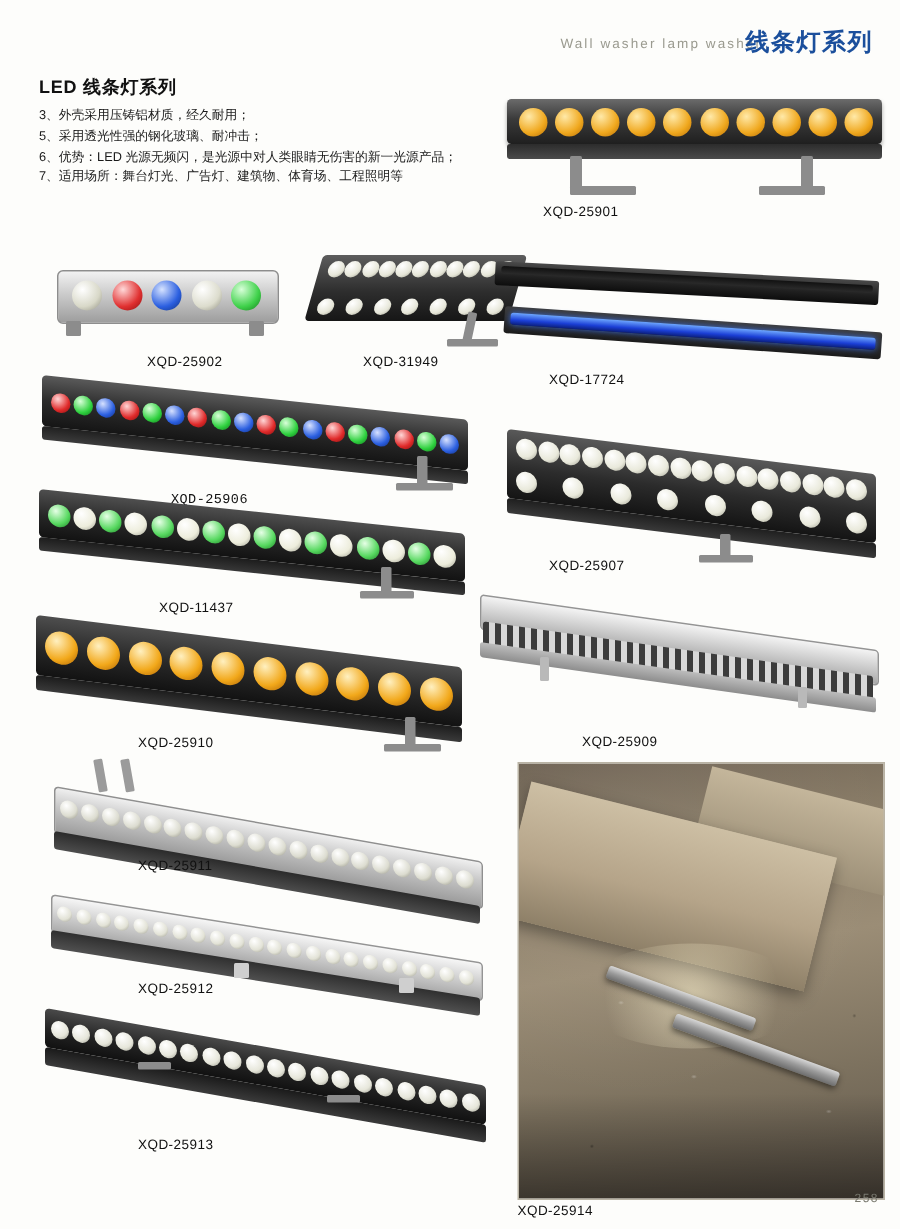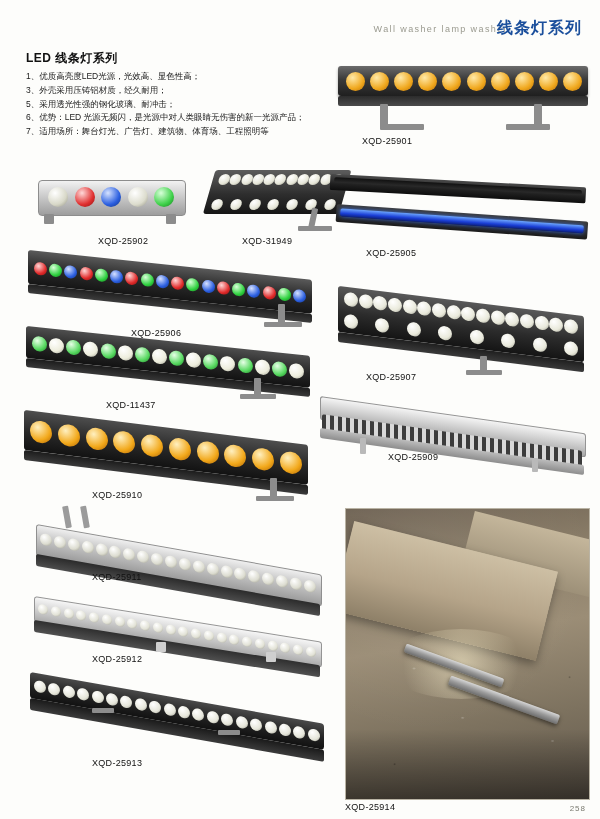--- a/index.html
+++ b/index.html
@@ -98,35 +98,34 @@
   }
   .photo .dark-bot{
     position:absolute;left:0;bottom:0;width:100%;height:70px;
     background:linear-gradient(180deg,rgba(0,0,0,0),rgba(0,0,0,.45));
   }
   .photo-label{
     position:absolute;left:345px;top:802px;
     font-size:9px;color:#111;
   }
   .pagenum{
-    position:absolute;right:14px;bottom:6px;
+    position:absolute;right:14px;bottom:16px;
     font-size:8px;color:#7a7a70;letter-spacing:1px;
   }
 </style>
 </head>
 <body>
 
 <div class="page">
 
   <div class="header-en">Wall  washer  lamp  washer</div>
   <div class="header-cn">线条灯系列</div>
 
   <div class="title">LED 线条灯系列</div>
   <div class="features">
-    <div>1、优质高亮度LED光源，光效高、显色性高；</div>
     <div>3、外壳采用压铸铝材质，经久耐用；</div>
     <div>5、采用透光性强的钢化玻璃、耐冲击；</div>
     <div>6、优势：LED 光源无频闪，是光源中对人类眼睛无伤害的新一光源产品；</div>
     <div>7、适用场所：舞台灯光、广告灯、建筑物、体育场、工程照明等</div>
   </div>
 
   <div class="fx" style="left:338px;top:62px;width:252px;height:78px;">
     <div class="bar-body" style="left:0;top:4px;width:250px;height:30px;
       background:linear-gradient(180deg,#6b6b6b,#3a3a3a 45%,#1f1f1f);border-radius:3px;
       box-shadow:0 2px 3px rgba(0,0,0,.35);"></div>
@@ -203,21 +202,21 @@
       <div class="bar-body" style="left:4px;top:3px;width:248px;height:5px;
         background:linear-gradient(180deg,#111,#2a2a2a);"></div>
     </div>
     <div style="position:absolute;left:6px;top:36px;width:254px;height:24px;transform:rotate(4deg);transform-origin:left center;">
       <div class="bar-body" style="left:0;top:0;width:252px;height:18px;
         background:linear-gradient(180deg,#3d3d3d,#1c1c1c);border-radius:2px;"></div>
       <div class="bar-body" style="left:4px;top:4px;width:244px;height:8px;
         background:linear-gradient(180deg,#6fa8ff,#1b3fd6 60%,#0b1f7d);box-shadow:0 0 4px rgba(60,120,255,.8);"></div>
     </div>
   </div>
-  <div class="plabel" style="left:366px;top:248px;">XQD-25905</div>
+  <div class="plabel" style="left:366px;top:248px;">XQD-17724</div>
 
   <div class="fx" style="left:28px;top:246px;width:290px;height:84px;">
     <div style="position:absolute;left:0;top:0;width:286px;height:62px;transform:skewY(6deg);transform-origin:left top;">
       <div class="bar-body" style="left:0;top:4px;width:284px;height:34px;
         background:linear-gradient(180deg,#5a5a5a,#2b2b2b 50%,#151515);border-radius:3px;"></div>
       <div class="leds" style="left:6px;top:8px;width:272px;height:26px;justify-content:space-between;">
         <div class="led" style="width:13px;height:13px;background:radial-gradient(circle at 35% 30%,#ffd6d6,#e02a2a 60%,#7d0d0d);"></div>
         <div class="led" style="width:13px;height:13px;background:radial-gradient(circle at 35% 30%,#d9ffd9,#2fd13f 60%,#0f6e1a);"></div>
         <div class="led" style="width:13px;height:13px;background:radial-gradient(circle at 35% 30%,#d6e1ff,#2b5fe0 60%,#102c78);"></div>
         <div class="led" style="width:13px;height:13px;background:radial-gradient(circle at 35% 30%,#ffd6d6,#e02a2a 60%,#7d0d0d);"></div>
@@ -234,21 +233,21 @@
         <div class="led" style="width:13px;height:13px;background:radial-gradient(circle at 35% 30%,#d6e1ff,#2b5fe0 60%,#102c78);"></div>
         <div class="led" style="width:13px;height:13px;background:radial-gradient(circle at 35% 30%,#ffd6d6,#e02a2a 60%,#7d0d0d);"></div>
         <div class="led" style="width:13px;height:13px;background:radial-gradient(circle at 35% 30%,#d9ffd9,#2fd13f 60%,#0f6e1a);"></div>
         <div class="led" style="width:13px;height:13px;background:radial-gradient(circle at 35% 30%,#d6e1ff,#2b5fe0 60%,#102c78);"></div>
       </div>
       <div class="bar-body" style="left:0;top:38px;width:284px;height:9px;background:linear-gradient(180deg,#202020,#3c3c3c);"></div>
     </div>
     <div class="bracket" style="left:250px;top:58px;width:7px;height:22px;"></div>
     <div class="bracket" style="left:236px;top:76px;width:38px;height:5px;"></div>
   </div>
-  <div class="plabel" style="left:131px;top:328px;">XQD-25906</div>
+  <div class="plabel" style="left:114px;top:328px;font-family:Liberation Mono, monospace;">XQD-25906</div>
 
   <div class="fx" style="left:338px;top:286px;width:252px;height:86px;">
     <div style="position:absolute;left:0;top:0;width:248px;height:66px;transform:skewY(7deg);transform-origin:left top;">
       <div class="bar-body" style="left:0;top:0;width:246px;height:46px;
         background:linear-gradient(180deg,#595959,#2c2c2c 55%,#141414);border-radius:3px;"></div>
       <div style="position:absolute;left:6px;top:5px;width:234px;height:36px;display:flex;flex-wrap:wrap;align-content:space-between;justify-content:space-between;">
         <div class="led" style="width:14px;height:14px;background:radial-gradient(circle at 35% 30%,#fff,#e9e9db 60%,#9c9c8e);"></div>
         <div class="led" style="width:14px;height:14px;background:radial-gradient(circle at 35% 30%,#fff,#e9e9db 60%,#9c9c8e);"></div>
         <div class="led" style="width:14px;height:14px;background:radial-gradient(circle at 35% 30%,#fff,#e9e9db 60%,#9c9c8e);"></div>
         <div class="led" style="width:14px;height:14px;background:radial-gradient(circle at 35% 30%,#fff,#e9e9db 60%,#9c9c8e);"></div>
@@ -314,21 +313,21 @@
       <div class="bar-body" style="left:0;top:0;width:264px;height:22px;
         background:linear-gradient(180deg,#f4f4f4,#d2d2d2 45%,#a8a8a8);border:1px solid #949494;border-radius:3px;"></div>
       <div class="bar-body" style="left:2px;top:18px;width:260px;height:16px;
         background:repeating-linear-gradient(90deg,#3c3c3c 0 4px,#d8d8d8 4px 8px);"></div>
       <div class="bar-body" style="left:0;top:32px;width:264px;height:10px;
         background:linear-gradient(180deg,#bdbdbd,#8d8d8d);"></div>
     </div>
     <div class="bracket" style="left:40px;top:42px;width:6px;height:16px;background:#b9b9b9;"></div>
     <div class="bracket" style="left:212px;top:62px;width:6px;height:14px;background:#b9b9b9;"></div>
   </div>
-  <div class="plabel" style="left:388px;top:452px;">XQD-25909</div>
+  <div class="plabel" style="left:388px;top:489px;">XQD-25909</div>
 
   <div class="fx" style="left:24px;top:410px;width:290px;height:90px;">
     <div style="position:absolute;left:0;top:0;width:286px;height:70px;transform:skewY(7deg);transform-origin:left top;">
       <div class="bar-body" style="left:0;top:0;width:284px;height:40px;
         background:linear-gradient(180deg,#4e4e4e,#272727 55%,#121212);border-radius:3px;"></div>
       <div class="leds" style="left:6px;top:4px;width:272px;height:32px;justify-content:space-between;">
         <div class="led" style="width:22px;height:22px;background:radial-gradient(circle at 35% 30%,#fff0c0,#f2a81a 60%,#a85f05);"></div>
         <div class="led" style="width:22px;height:22px;background:radial-gradient(circle at 35% 30%,#fff0c0,#f2a81a 60%,#a85f05);"></div>
         <div class="led" style="width:22px;height:22px;background:radial-gradient(circle at 35% 30%,#fff0c0,#f2a81a 60%,#a85f05);"></div>
         <div class="led" style="width:22px;height:22px;background:radial-gradient(circle at 35% 30%,#fff0c0,#f2a81a 60%,#a85f05);"></div>

